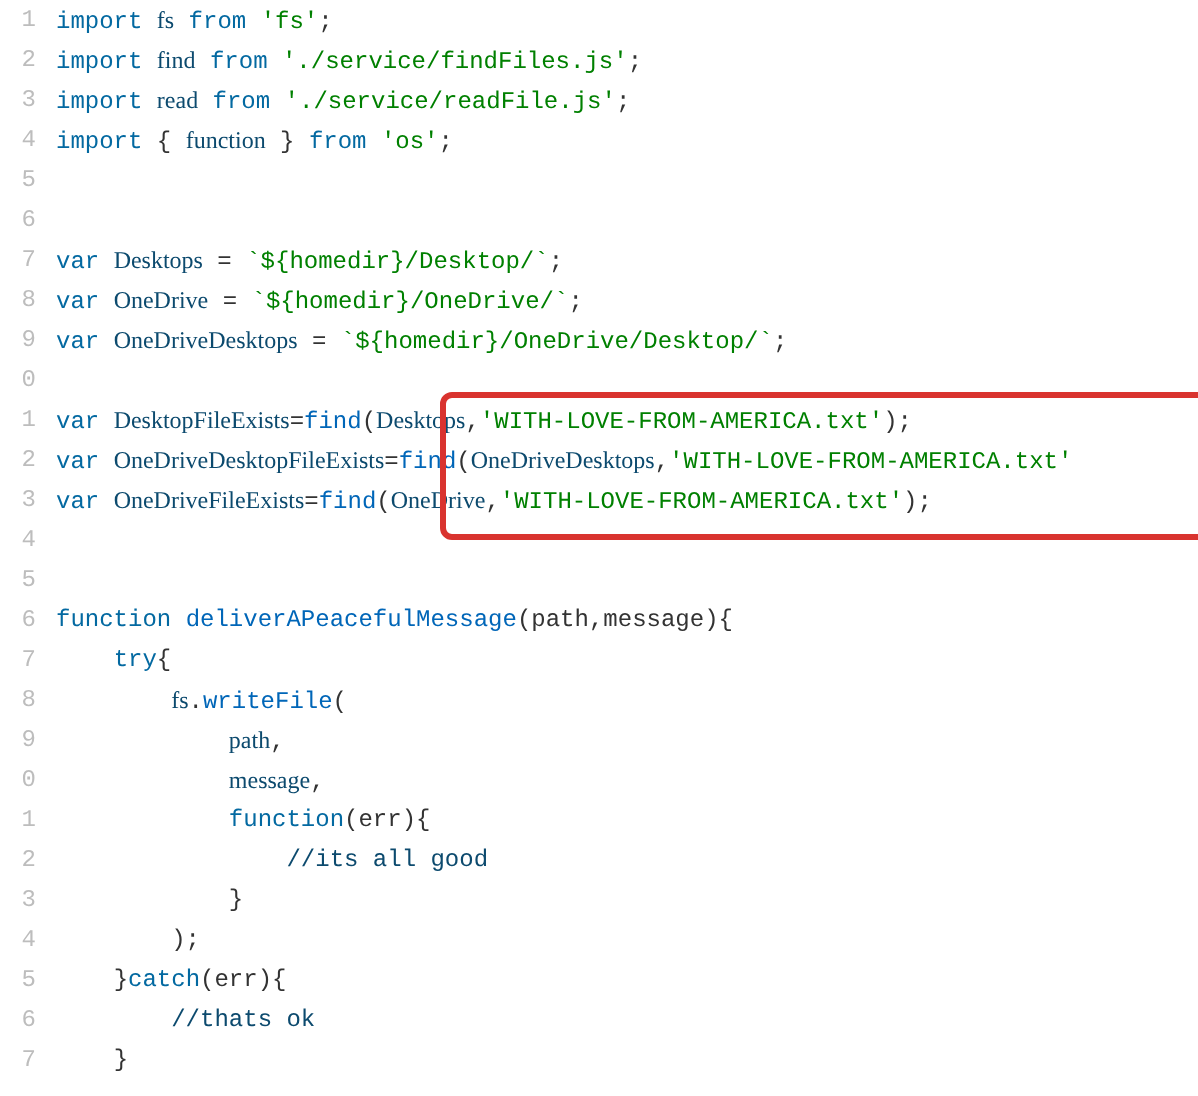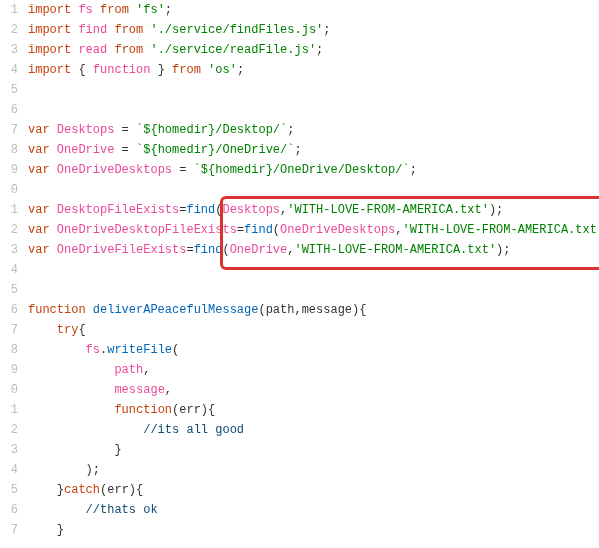--- a/index.html
+++ b/index.html
@@ -32,22 +32,22 @@
   .codearea {
     flex: 1;
     padding-left: 4px;
     position: relative;
   }
   .line {
     height: 20px;
     line-height: 20px;
     white-space: pre;
   }
-  .tok-keyword { color: #c2410c; }
-  .tok-varname { color: #ec4899; }
+  .tok-keyword { color: #0369a1; }
+  .tok-varname { color: #0c4a6e; font-family: Liberation Serif, serif; }
   .tok-call { color: #0066b8; }
   .tok-string { color: #008000; }
   .tok-punc { color: #333; }
   .tok-comment { color: #0c4a6e; }
   .highlight-box {
     position: absolute;
     border: 3px solid #d9332f;
     border-radius: 6px;
     pointer-events: none;
   }

